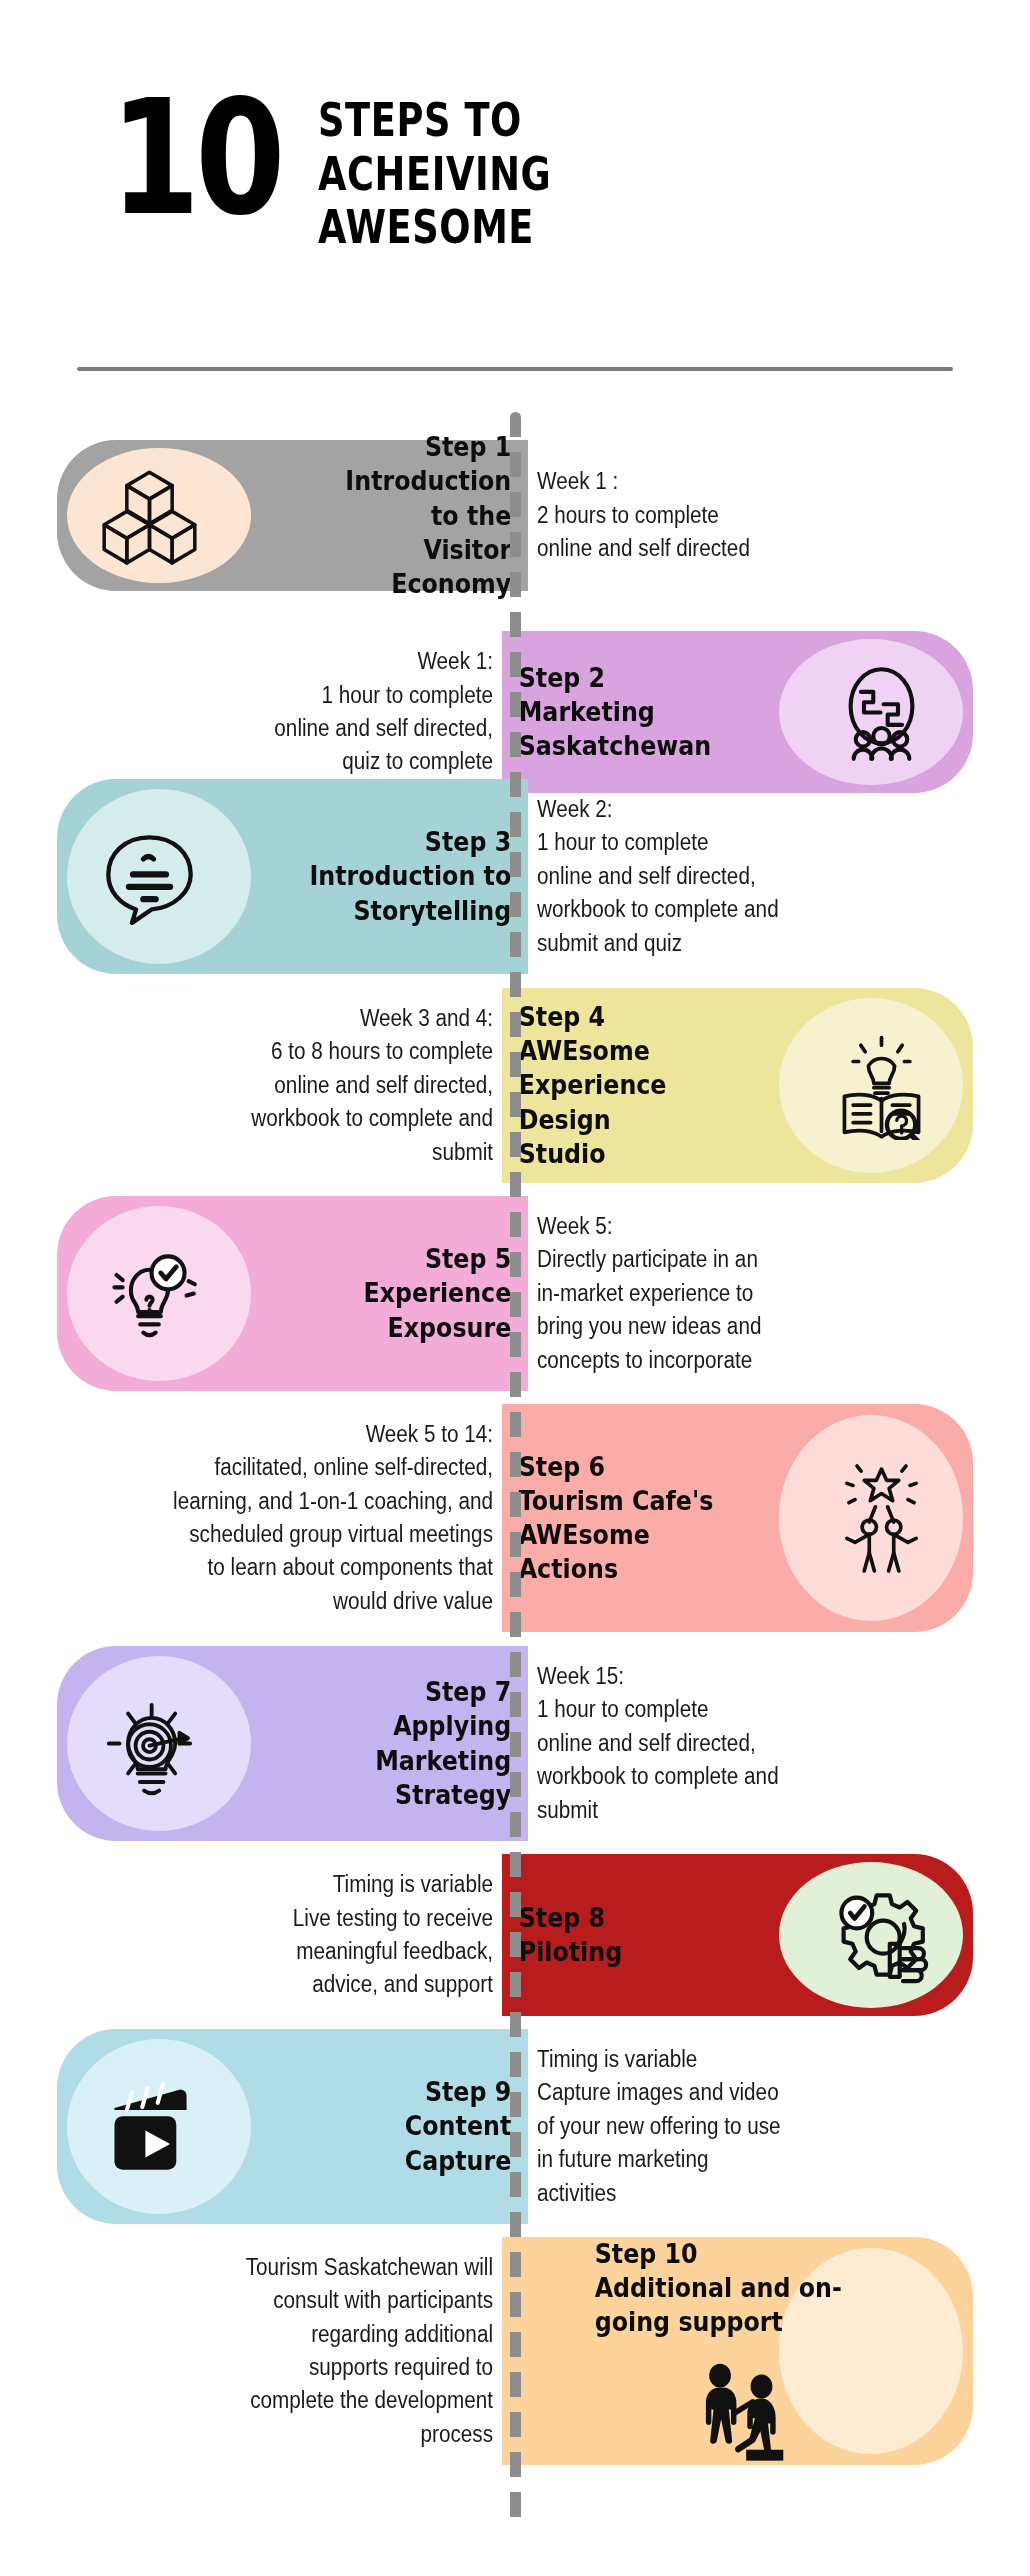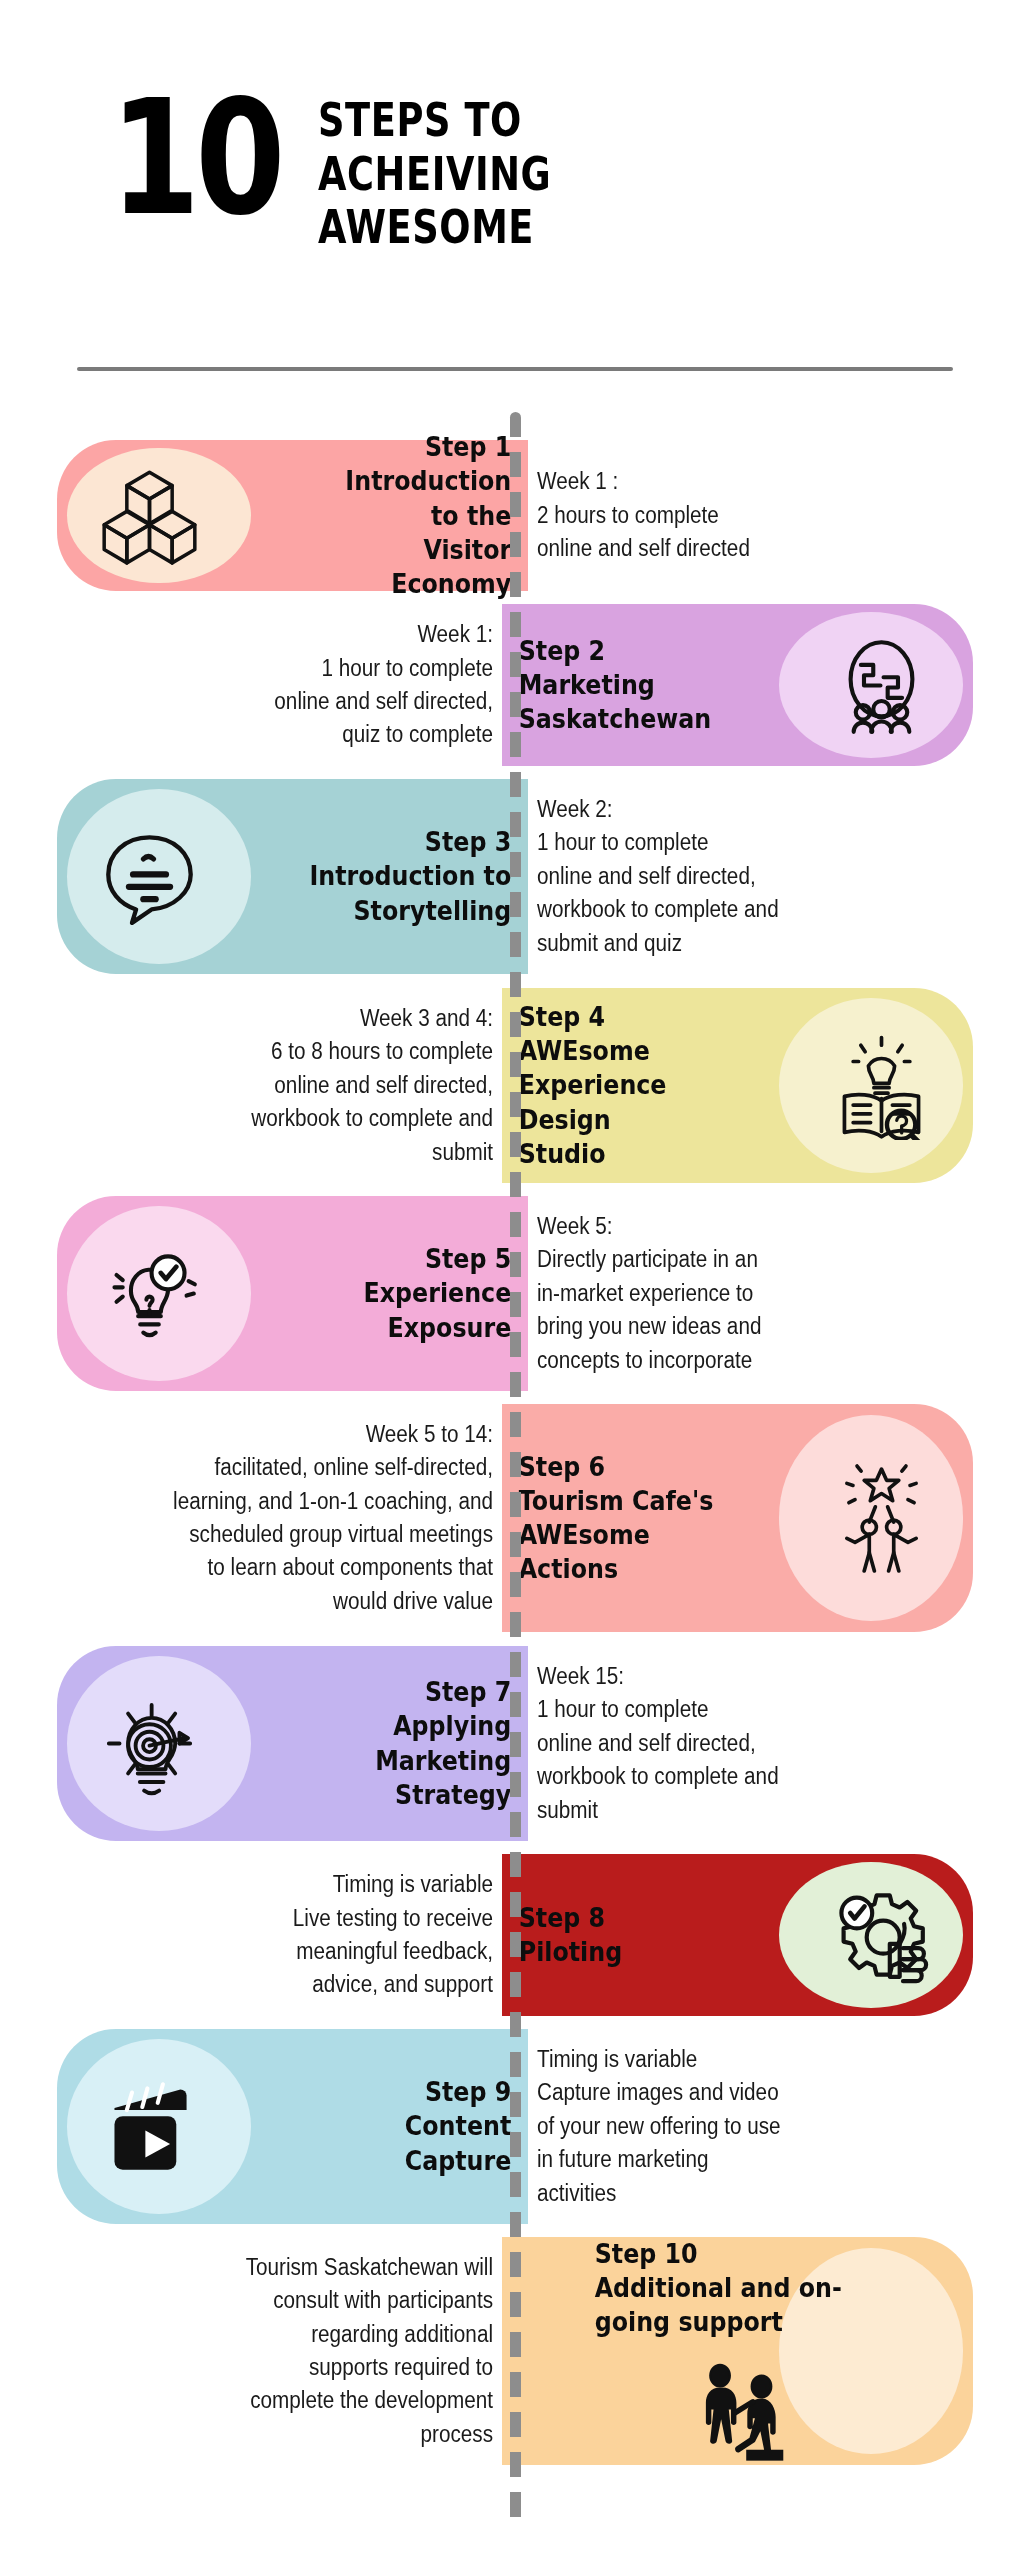--- a/index.html
+++ b/index.html
@@ -200,21 +200,21 @@
         <div>AWESOME</div>
       </div>
     </div>
     <div id="header-rule"></div>
   </div>
 
   <div id="timeline"></div>
 
   <div id="steps-container">
       <div class="step-row" style="top: 440px; height: 151px;">
-        <div class="card left" style="background: #fca5a5; gap: 32px;">
+        <div class="card left" style="background: #a3a3a3; gap: 32px;">
           <div class="cap" style="background: rgb(252, 230, 211);"></div>
           <div class="icon-slot">
             <svg width="103" height="103" viewBox="0 0 100 100" fill="none" stroke="#111" stroke-width="3.4" stroke-linejoin="round" stroke-linecap="round">
     <path d="M50 8 L72 21 L50 34 L28 21 Z"></path>
     <path d="M28 21 L28 45 L50 58 L50 34 Z"></path>
     <path d="M72 21 L72 45 L50 58 L50 34 Z"></path>
     <path d="M28 46 L50 59 L28 72 L6 59 Z"></path>
     <path d="M6 59 L6 83 L28 96 L28 72 Z"></path>
     <path d="M50 59 L50 83 L28 96 L28 72 Z"></path>
     <path d="M72 46 L94 59 L72 72 L50 59 Z"></path>
@@ -227,21 +227,21 @@
             <span class="step-name">Introduction to the</span>
             <span class="step-name">Visitor Economy</span>
           </div>
         </div>
         <div class="note note-right">
           <span>Week 1 :</span>
           <span>2 hours to complete</span>
           <span>online and self directed</span>
         </div>
       </div>
-      <div class="step-row" style="top: 604px; height: 162px;">
+      <div class="step-row" style="top: 631px; height: 162px;">
         <div class="card right" style="background: rgb(217, 163, 224);">
           <div class="cap" style="background: rgb(240, 211, 244);"></div>
           <div class="card-text">
             <span class="step-no">Step 2</span>
             <span class="step-name">Marketing</span>
             <span class="step-name">Saskatchewan</span>
           </div>
           <div class="icon-slot">
             <svg width="103" height="103" viewBox="0 0 100 100" fill="none" stroke="#111" stroke-width="4" stroke-linejoin="round" stroke-linecap="round">
     <ellipse cx="50" cy="44" rx="30" ry="36"></ellipse>

